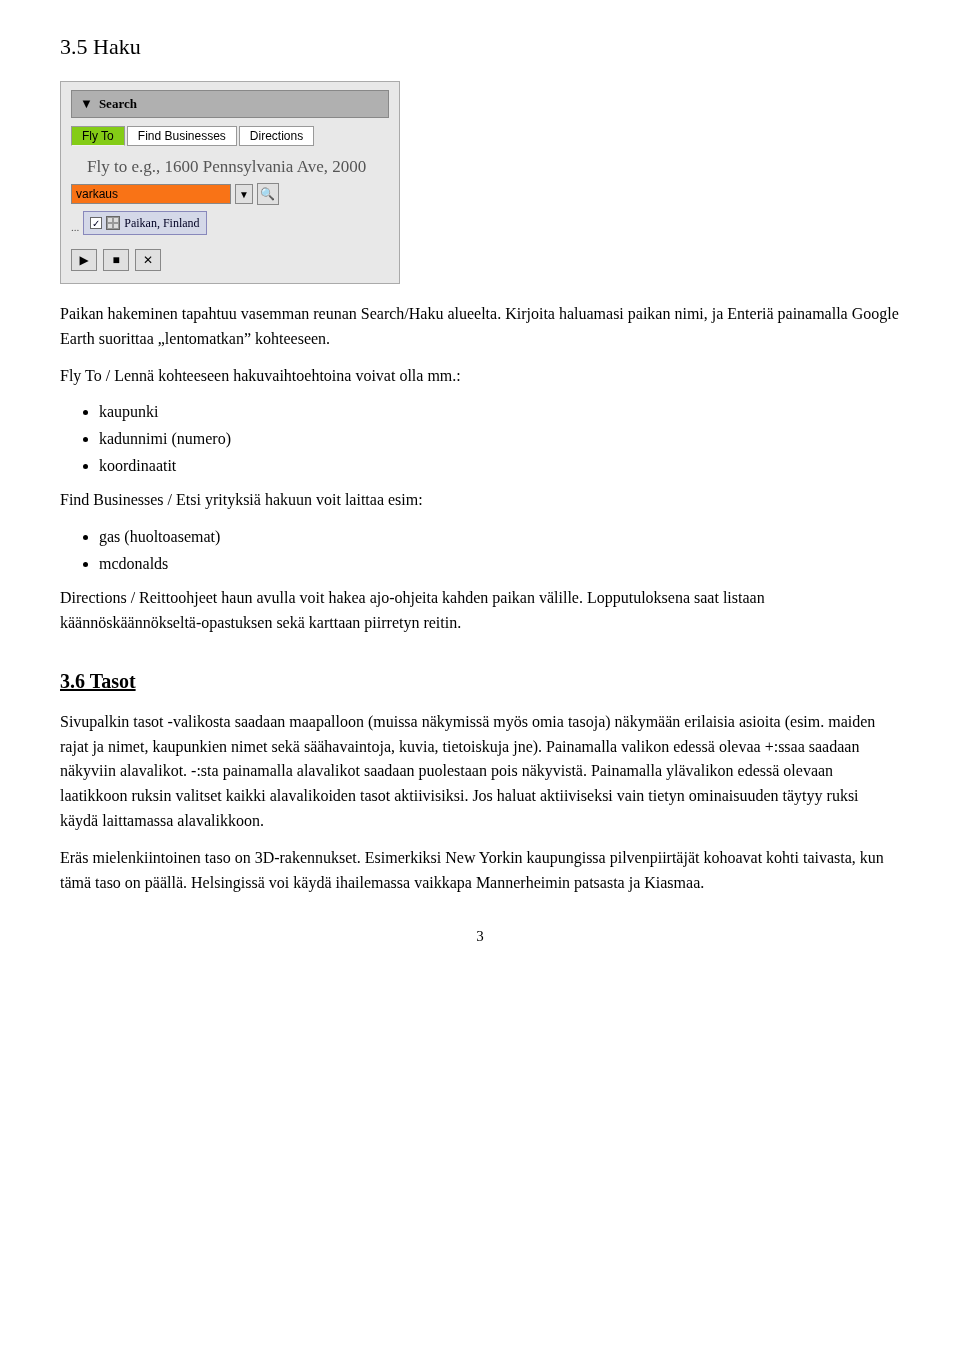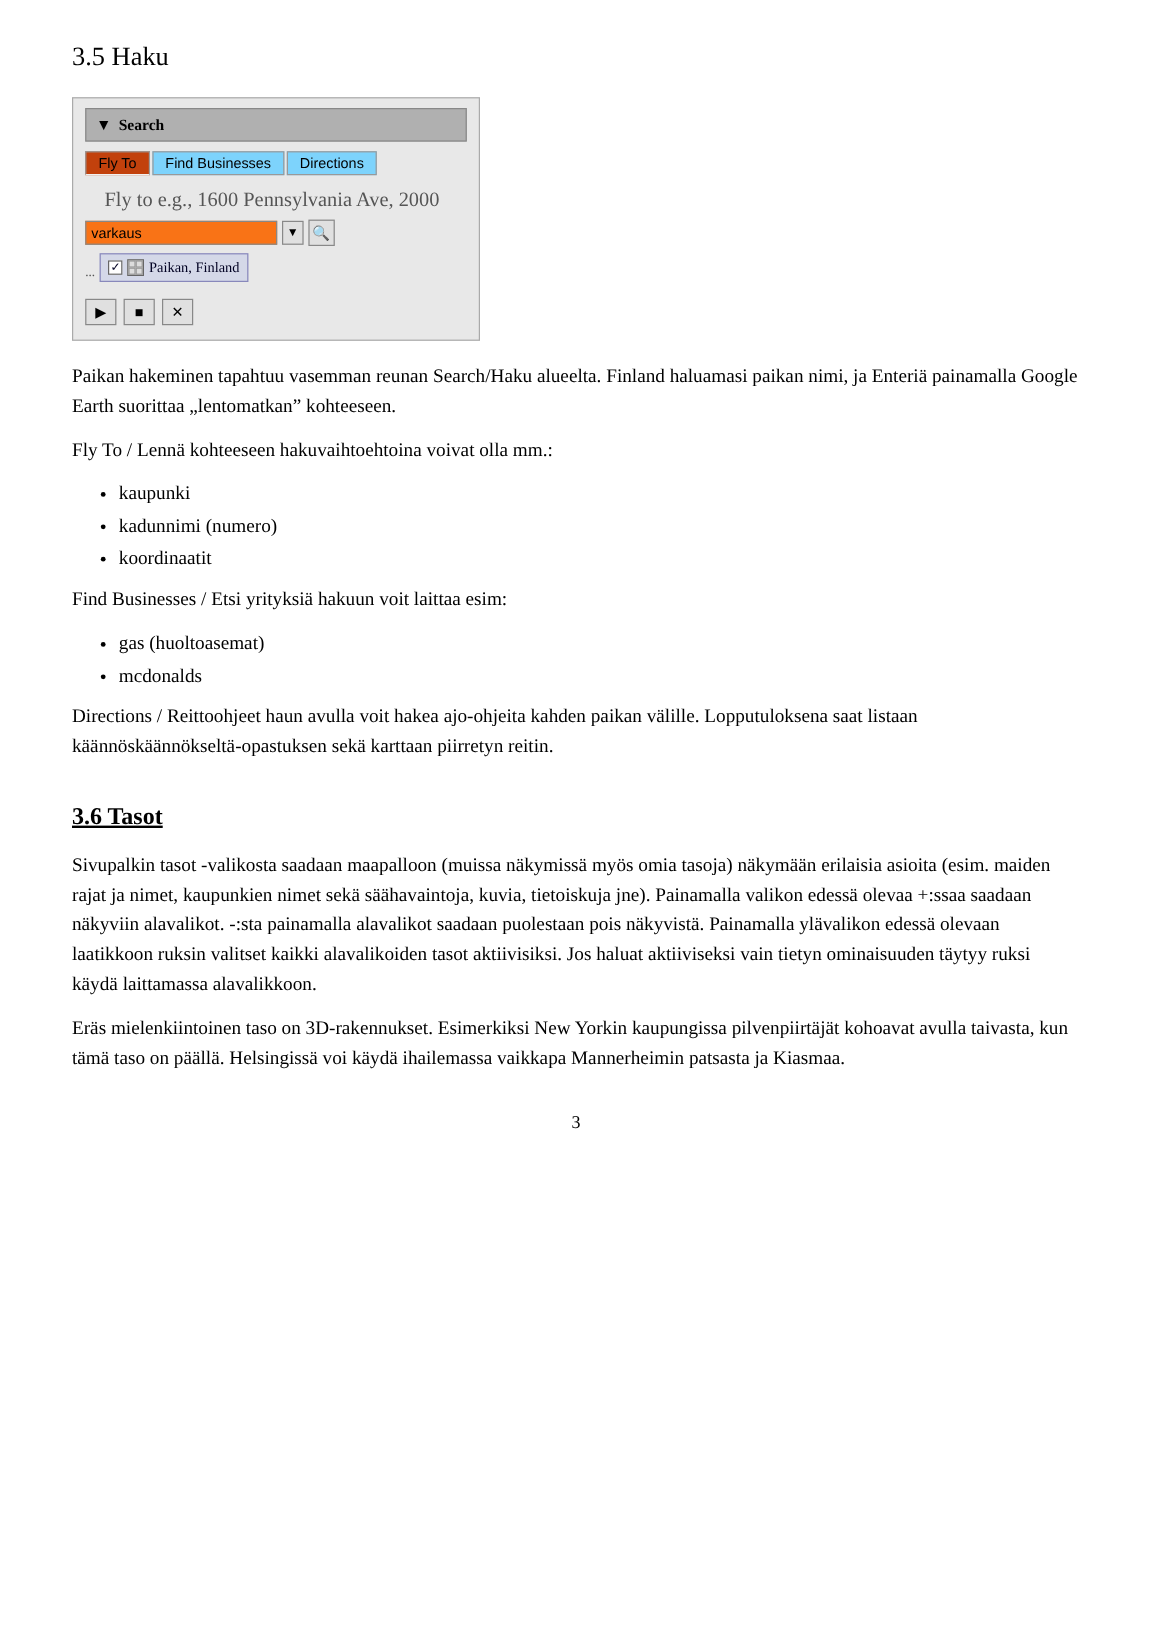--- a/index.html
+++ b/index.html
@@ -43,29 +43,29 @@
       gap: 6px;
       margin-bottom: 8px;
       color: #000;
     }
     .tab-bar {
       display: flex;
       gap: 2px;
       margin-bottom: 8px;
     }
     .tab-btn {
-      background: #7dd3fc;
+      background: #ffffff;
       border: 1px solid #999;
       padding: 2px 10px;
       font-size: 12px;
       cursor: pointer;
       color: #000;
     }
     .tab-btn.active {
-      background: #c2410c;
+      background: #84cc16;
       border-bottom: 1px solid #f0f0f0;
     }
     .fly-to-label {
       font-size: 17px;
       color: #555;
       margin-bottom: 4px;
       margin-left: 16px;
     }
     .search-input-row {
       display: flex;
@@ -206,21 +206,21 @@
       <span>Paikan, Finland</span>
     </div>
   </div>
   <div class="playback-row">
     <button class="play-btn">▶</button>
     <button class="play-btn">■</button>
     <button class="play-btn">✕</button>
   </div>
 </div>
 
-<p>Paikan hakeminen tapahtuu vasemman reunan Search/Haku alueelta. Finland haluamasi paikan nimi, ja Enteriä painamalla Google Earth suorittaa „lentomatkan” kohteeseen.</p>
+<p>Paikan hakeminen tapahtuu vasemman reunan Search/Haku alueelta. Kirjoita haluamasi paikan nimi, ja Enteriä painamalla Google Earth suorittaa „lentomatkan” kohteeseen.</p>
 <p>Fly To / Lennä kohteeseen hakuvaihtoehtoina voivat olla mm.:</p>
 
 <ul>
   <li>kaupunki</li>
   <li>kadunnimi (numero)</li>
   <li>koordinaatit</li>
 </ul>
 
 <p>Find Businesses / Etsi yrityksiä hakuun voit laittaa esim:</p>
 
@@ -229,18 +229,18 @@
   <li>mcdonalds</li>
 </ul>
 
 <p>Directions / Reittoohjeet haun avulla voit hakea ajo-ohjeita kahden paikan välille. Lopputuloksena saat listaan käännöskäännökseltä-opastuksen sekä karttaan piirretyn reitin.</p>
 
 
 <h3>3.6 Tasot</h3>
 
 <p>Sivupalkin tasot -valikosta saadaan maapalloon (muissa näkymissä myös omia tasoja) näkymään erilaisia asioita (esim. maiden rajat ja nimet, kaupunkien nimet sekä säähavaintoja, kuvia, tietoiskuja jne). Painamalla valikon edessä olevaa +:ssaa saadaan näkyviin alavalikot. -:sta painamalla alavalikot saadaan puolestaan pois näkyvistä. Painamalla ylävalikon edessä olevaan laatikkoon ruksin valitset kaikki alavalikoiden tasot aktiivisiksi. Jos haluat aktiiviseksi vain tietyn ominaisuuden täytyy ruksi käydä laittamassa alavalikkoon.</p>
 
-<p>Eräs mielenkiintoinen taso on 3D-rakennukset. Esimerkiksi New Yorkin kaupungissa pilvenpiirtäjät kohoavat avulla taivasta, kun tämä taso on päällä. Helsingissä voi käydä ihailemassa vaikkapa Mannerheimin patsasta ja Kiasmaa.</p>
+<p>Eräs mielenkiintoinen taso on 3D-rakennukset. Esimerkiksi New Yorkin kaupungissa pilvenpiirtäjät kohoavat kohti taivasta, kun tämä taso on päällä. Helsingissä voi käydä ihailemassa vaikkapa Mannerheimin patsasta ja Kiasmaa.</p>
 
 <div class="page-number">3</div>
 
 
 
 
 </body></html>

